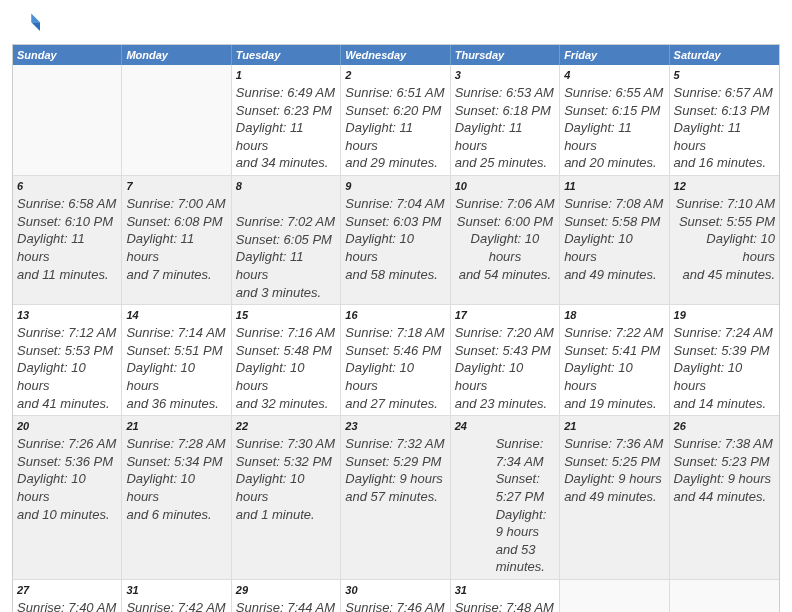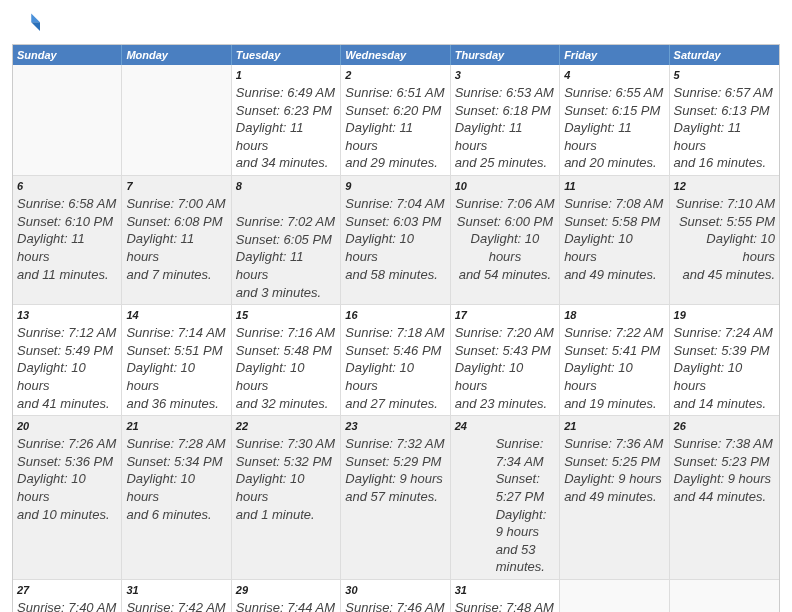--- a/index.html
+++ b/index.html
@@ -237,21 +237,21 @@
             <div class="cell-text" style="white-space: pre-line; text-align: right;">Sunrise: 7:10 AM
 Sunset: 5:55 PM
 Daylight: 10 hours
 and 45 minutes.</div>
           </div>
         </div>
         <div class="cal-row">
           <div class="cal-cell">
             <span class="day-num">13</span>
             <div class="cell-text" style="white-space: pre-line;">Sunrise: 7:12 AM
-Sunset: 5:49 PM
+Sunset: 5:53 PM
 Daylight: 10 hours
 and 41 minutes.</div>
           </div>
           <div class="cal-cell">
             <span class="day-num">14</span>
             <div class="cell-text" style="white-space: pre-line;">Sunrise: 7:14 AM
 Sunset: 5:51 PM
 Daylight: 10 hours
 and 36 minutes.</div>
           </div>

